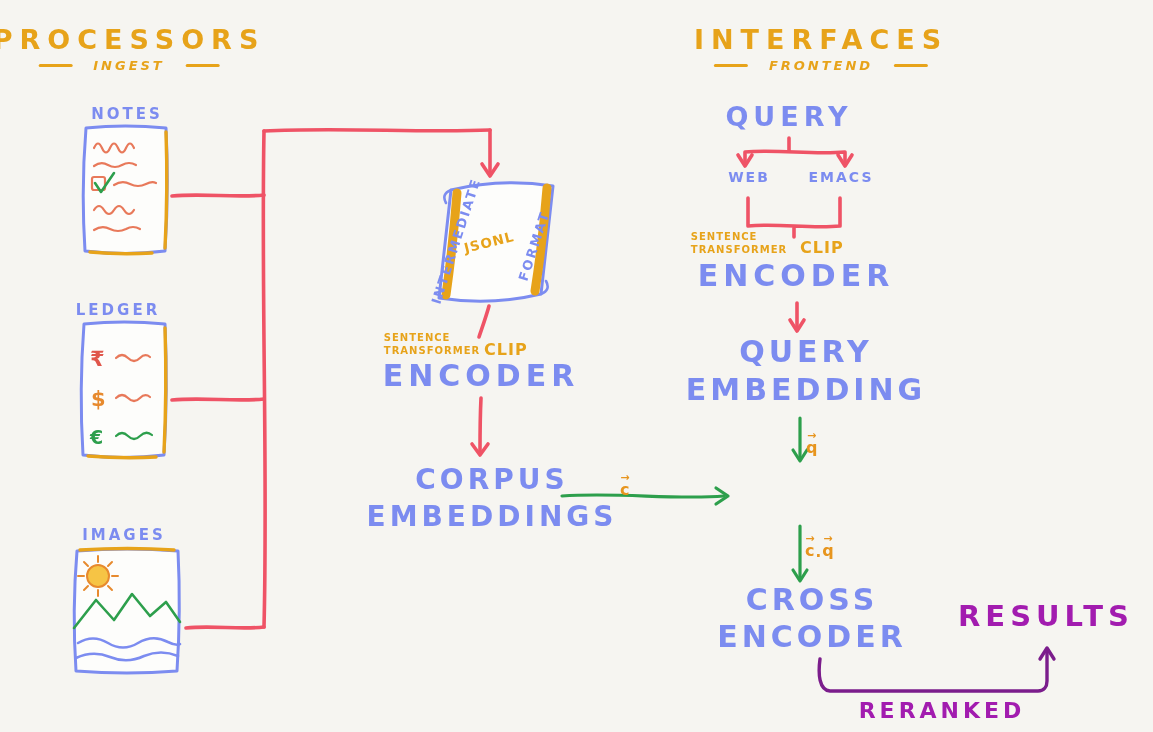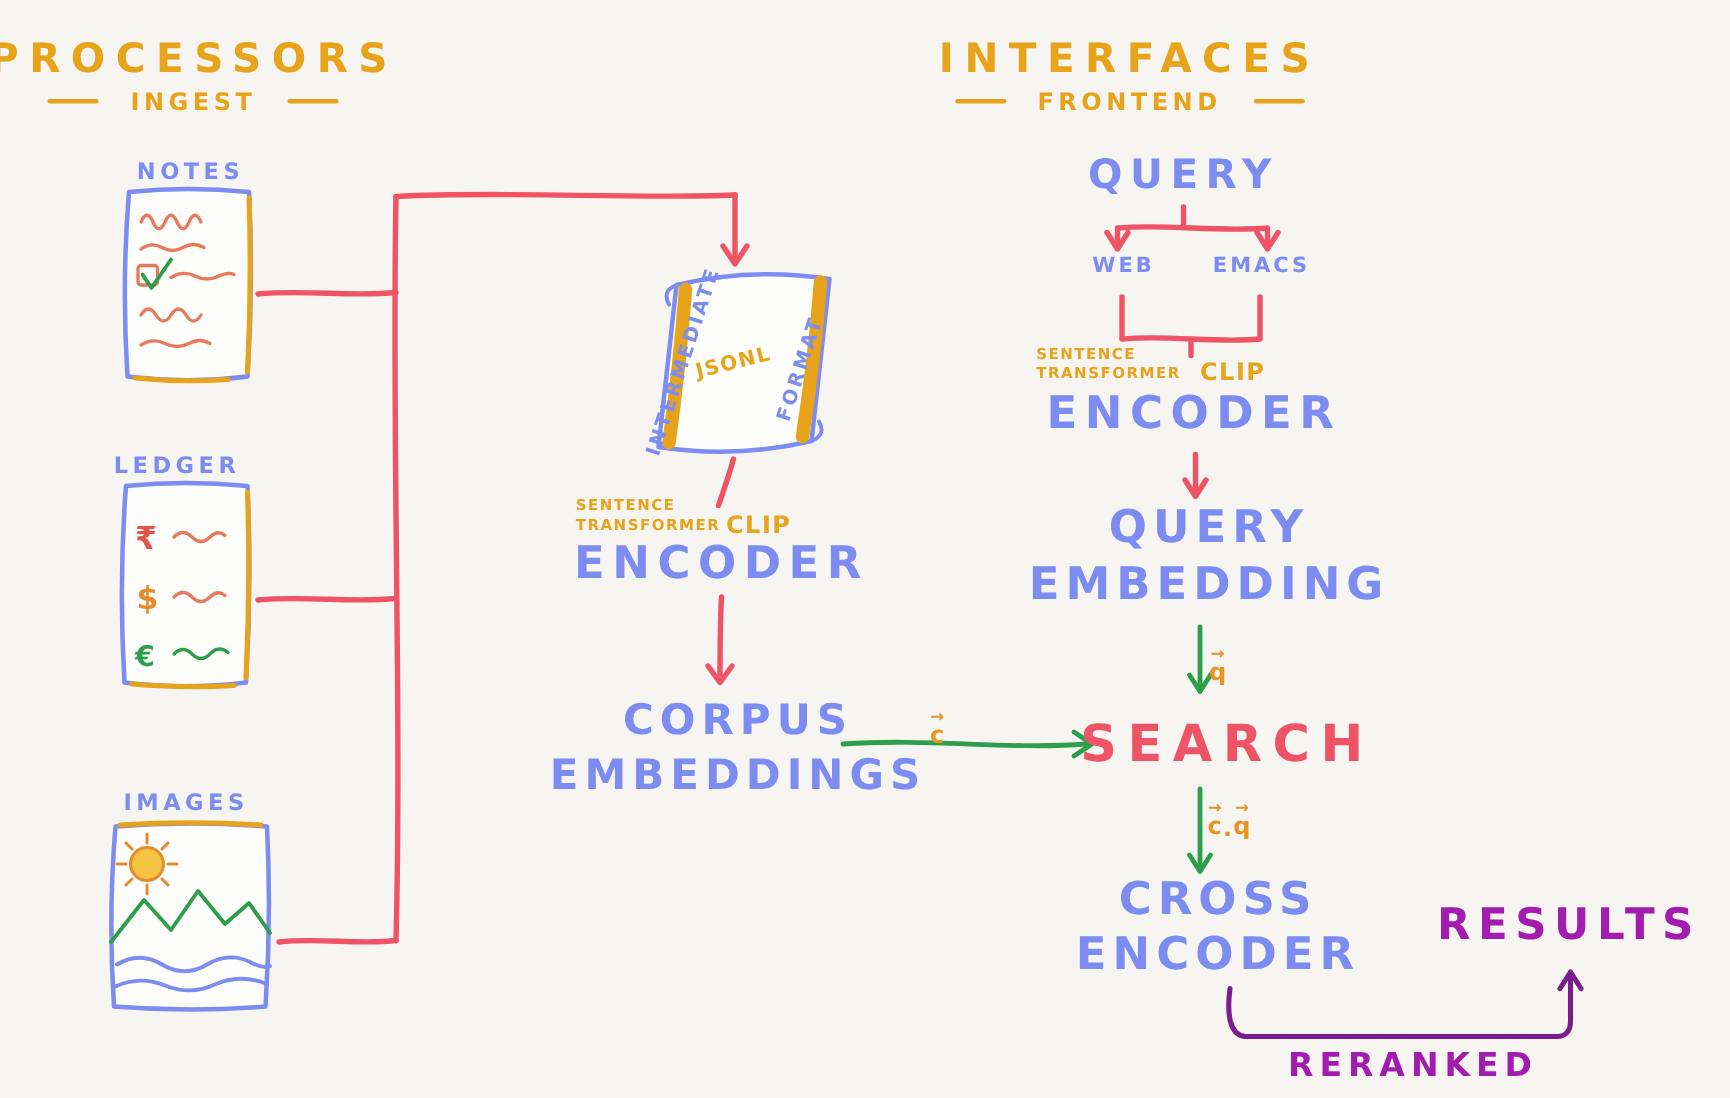--- a/index.html
+++ b/index.html
@@ -5,21 +5,21 @@
   * { margin:0; padding:0; box-sizing:border-box; }
   html,body { background:#f6f5f1; }
   body { font-family:"DejaVu Sans", sans-serif; }
   #stage { position:relative; width:1153px; height:732px; background:#f6f5f1; overflow:hidden; }
   .abs { position:absolute; }
   .ctr { transform:translateX(-50%); white-space:nowrap; }
   svg.card { position:absolute; }
 
   .col-head { position:absolute; transform:translateX(-50%); display:flex; flex-direction:column; align-items:center; gap:3px; }
   .col-title { color:#E7A31A; font-weight:700; font-size:27px; letter-spacing:7px; white-space:nowrap; }
-  .col-sub { display:flex; align-items:center; gap:21px; color:#E7A31A; font-weight:700; font-size:16px; letter-spacing:3px; }
+  .col-sub { display:flex; align-items:center; gap:21px; color:#E7A31A; font-weight:700; font-size:13px; letter-spacing:3px;font-style:italic; }
   .dash { display:inline-block; height:3px; width:34px; background:#E7A31A; border-radius:2px; }
 
   .blue { color:#7C8CF0; }
   .red  { color:#EF5366; }
   .purple { color:#a21caf; }
   .yellow { color:#E7A31A; }
 
   .tag   { font-weight:700; font-size:15px; letter-spacing:3px; }
   .big   { font-weight:700; font-size:30px; letter-spacing:5px; white-space:nowrap; }
   .big2  { font-weight:700; font-size:28px; letter-spacing:4px; line-height:37px; text-align:center; white-space:nowrap; }
@@ -82,21 +82,21 @@
   <div class="col-head" style="left:129px; top:24px;">
     <div class="col-title">PROCESSORS</div>
     <div class="col-sub">
       <i class="dash"></i>
       <span>INGEST</span>
       <i class="dash"></i>
     </div>
   </div>
 
 
-  <div class="col-head" style="left:753px; top:24px;">
+  <div class="col-head" style="left:821px; top:24px;">
     <div class="col-title">INTERFACES</div>
     <div class="col-sub">
       <i class="dash"></i>
       <span>FRONTEND</span>
       <i class="dash"></i>
     </div>
   </div>
 
   <div class="abs ctr tag blue" style="left:127px; top:105px;">NOTES</div>
   <svg class="card" style="left:78px; top:122px;" width="94" height="136" viewBox="0 0 94 136">
@@ -191,21 +191,20 @@
     <div>EMBEDDING</div>
   </div>
 
   <div class="abs" style="left:806px; top:424px;">
     <span class="vec">
       <span class="varrow">→</span>
       <span class="vletter">q</span>
     </span>
   </div>
 
-  <div class="abs ctr search-word red" style="left:818px; top:476px;">SEARCH</div>
 
   <div class="abs vecrow" style="left:805px; top:535px;">
     <span class="vec">
       <span class="varrow">→</span>
       <span class="vletter">c</span>
     </span>
     <span class="dotsep">.</span>
     <span class="vec">
       <span class="varrow">→</span>
       <span class="vletter">q</span>

